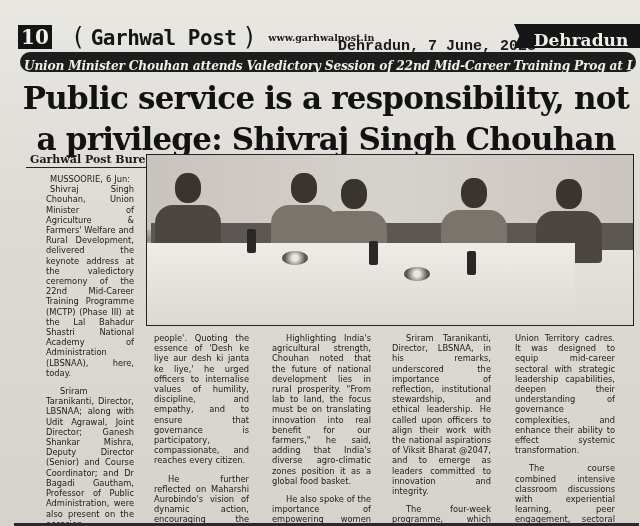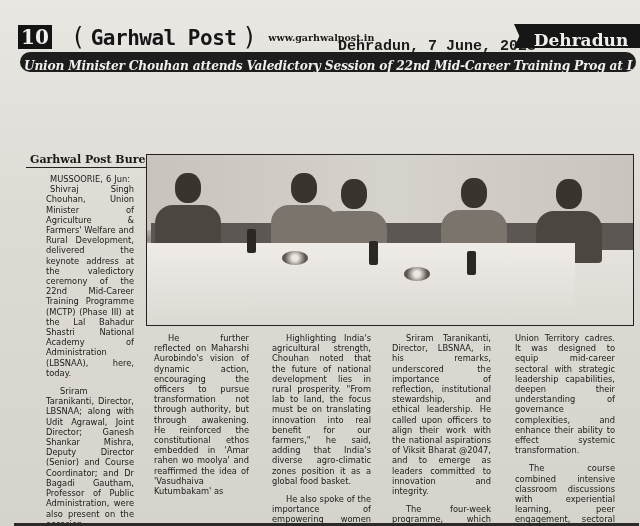--- a/index.html
+++ b/index.html
@@ -62,20 +62,21 @@
   <div class="masthead">
     <span class="page-num">10</span>
     <span class="paper-name"><span class="paren">(</span><span>Garhwal Post</span><span class="paren">)</span></span>
     <span class="url">www.garhwalpost.in</span>
     <span class="dateline">Dehradun, 7 June, 2025</span>
     <span class="city-tag">Dehradun</span>
   </div>
 
   <div class="kicker">Union Minister Chouhan attends Valedictory Session of 22nd Mid-Career Training Prog at LBSNAA</div>
 
+  <h1 class="headline">Public service is a responsibility, not a privilege: Shivraj Singh Chouhan</h1>
 
   <div class="byline">Garhwal Post Bureau</div>
 
   <div class="photo">
     <div class="wall"></div>
     <div class="panel"></div>
     <div class="person" style="left:4px;">
         <div class="head"></div>
         <div class="body"></div>
       </div>
@@ -103,20 +104,21 @@
     <div class="flower" style="left:257px;top:112px;"></div>
   </div>
 
   <div class="col col1">
     <p class="first"><span class="lead">MUSSOORIE, 6 Jun:</span> <span>Shivraj Singh Chouhan, Union Minister of Agriculture &amp; Farmers' Welfare and Rural Development, delivered the keynote address at the valedictory ceremony of the 22nd Mid-Career Training Programme (MCTP) (Phase III) at the Lal Bahadur Shastri National Academy of Administration (LBSNAA), here, today.</span></p>
     <p>Sriram Taranikanti, Director, LBSNAA; along with Udit Agrawal, Joint Director; Ganesh Shankar Mishra, Deputy Director (Senior) and Course Coordinator; and Dr Bagadi Gautham, Professor of Public Administration, were also present on the occasion.</p>
 
   </div>
 
   <div class="col col2">
+    <p class="first">people'. Quoting the essence of 'Desh ke liye aur desh ki janta ke liye,' he urged officers to internalise values of humility, discipline, and empathy, and to ensure that governance is participatory, compassionate, and reaches every citizen.</p>
     <p>He further reflected on Maharshi Aurobindo's vision of dynamic action, encouraging the officers to pursue transformation not through authority, but through awakening. He reinforced the constitutional ethos embedded in 'Amar rahen wo moolya' and reaffirmed the idea of 'Vasudhaiva Kutumbakam' as</p>
   </div>
 
   <div class="col col3">
     <p>Highlighting India's agricultural strength, Chouhan noted that the future of national development lies in rural prosperity. "From lab to land, the focus must be on translating innovation into real benefit for our farmers," he said, adding that India's diverse agro-climatic zones position it as a global food basket.</p>
     <p>He also spoke of the importance of empowering women through landmark initiatives such as 'Ladli Laxmi' and 'Ladli Behna', affirming that "true</p>
   </div>
 
   <div class="col col4">
     <p>Sriram Taranikanti, Director, LBSNAA, in his remarks, underscored the importance of reflection, institutional stewardship, and ethical leadership. He called upon officers to align their work with the national aspirations of Viksit Bharat @2047, and to emerge as leaders committed to innovation and integrity.</p>

